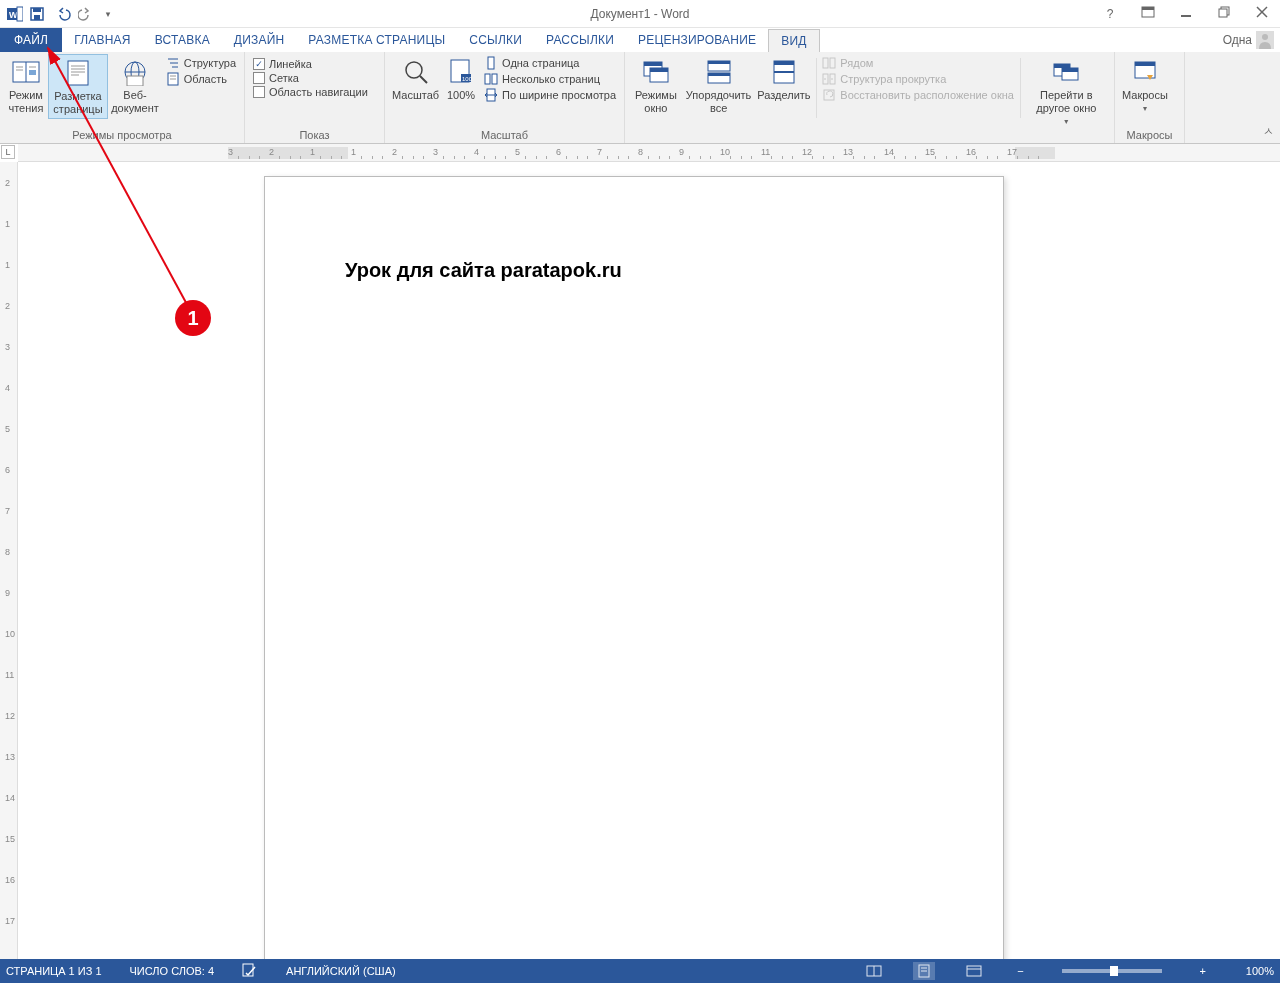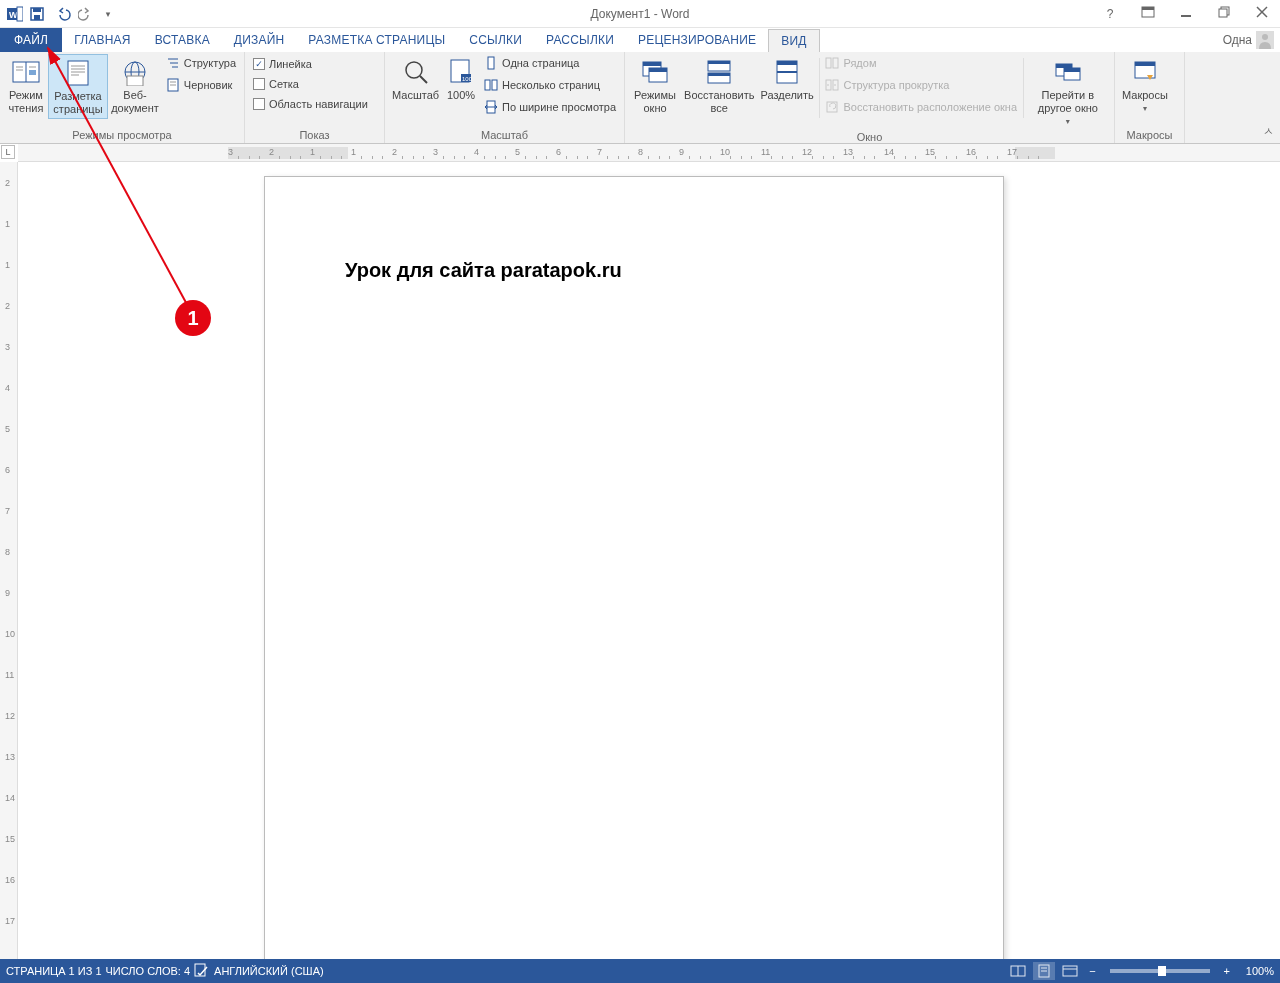--- a/index.html
+++ b/index.html
@@ -23,21 +23,21 @@
 .avatar { width: 18px; height: 18px; background: #ddd; display: inline-block; }
 
 
 .ribbon { height: 92px; background: #f1f1f1; border-bottom: 1px solid #c6c6c6; display: flex; position: relative; }
 .group { border-right: 1px solid #ddd; display: flex; flex-direction: column; padding: 2px 4px 0 4px; }
 .group-body { display: flex; align-items: flex-start; flex: 1; }
 .group-label { text-align: center; font-size: 11px; color: #666; padding: 1px 0 2px 0; }
 .big-btn { display: flex; flex-direction: column; align-items: center; text-align: center; padding: 2px 3px; font-size: 11px; line-height: 13px; cursor: pointer; }
 .big-btn .ico { width: 32px; height: 32px; display: flex; align-items: center; justify-content: center; color: #2b579a; margin-bottom: 1px; }
 .big-btn.highlight { background: #cde6f7; border: 1px solid #92c0e0; }
-.small-list { display: flex; flex-direction: column; gap: 8px; padding: 2px 4px; font-size: 11px; }
+.small-list { display: flex; flex-direction: column; gap: 2px; padding: 2px 4px; font-size: 11px; }
 .small-item { display: flex; align-items: center; gap: 4px; cursor: pointer; white-space: nowrap; }
 .small-item .ico-s { width: 14px; height: 14px; display: flex; align-items: center; justify-content: center; color: #2b579a; }
 .chk { width: 12px; height: 12px; border: 1px solid #888; display: inline-flex; align-items: center; justify-content: center; font-size: 9px; color: #2b579a; background: #fff; }
 .disabled { color: #b0b0b0; }
 .disabled .ico-s svg { opacity: 0.4; }
 .ribbon-collapse { position: absolute; right: 6px; bottom: 4px; font-size: 11px; color: #666; cursor: pointer; }
 
 
 .workspace { position: absolute; top: 144px; left: 0; right: 0; bottom: 24px; background: #fff; }
 .ruler-h { position: absolute; top: 0; left: 18px; right: 0; height: 18px; background: #f5f5f5; border-bottom: 1px solid #ddd; }
@@ -50,21 +50,21 @@
 .ruler-v-track { position: absolute; top: 16px; left: 3px; width: 12px; bottom: 0; }
 .ruler-v-num { position: absolute; font-size: 9px; color: #888; left: 2px; }
 .page { position: absolute; left: 264px; top: 32px; width: 740px; height: 1000px; background: #fff; border: 1px solid #bbb; box-shadow: 2px 2px 6px rgba(0,0,0,0.15); }
 .page-text { position: absolute; left: 80px; top: 82px; font-size: 20px; font-weight: bold; color: #000; font-family: Arial, sans-serif; }
 
 
 .annot-svg { position: absolute; top: 0; left: 0; pointer-events: none; z-index: 50; }
 .annot-circle { position: absolute; width: 36px; height: 36px; border-radius: 50%; background: #e30613; color: #fff; display: flex; align-items: center; justify-content: center; font-size: 20px; font-weight: bold; z-index: 51; }
 
 
-.statusbar { position: absolute; left: 0; right: 0; bottom: 0; height: 24px; background: #2b579a; color: #fff; display: flex; align-items: center; font-size: 11px; padding: 0 6px; gap: 4px; }
+.statusbar { position: absolute; left: 0; right: 0; bottom: 0; height: 24px; background: #2b579a; color: #fff; display: flex; align-items: center; font-size: 11px; padding: 0 6px; gap: 28px; }
 .statusbar .spacer { flex: 1; }
 .view-btn { width: 22px; height: 18px; display: flex; align-items: center; justify-content: center; opacity: 0.85; cursor: pointer; }
 .view-btn.active { background: rgba(255,255,255,0.25); }
 .zoom-slider { width: 100px; height: 4px; background: rgba(255,255,255,0.5); position: relative; margin: 0 6px; }
 .zoom-thumb { position: absolute; left: 48px; top: -3px; width: 8px; height: 10px; background: #fff; }
 .zoom-btn { cursor: pointer; padding: 0 4px; }
 </style>
 </head>
 <body>
 
@@ -201,21 +201,21 @@
           <span>Структура</span>
         </div>
         <div class="small-item">
           <span class="ico-s">
               <svg width="14" height="14">
                 <rect x="2" y="1" width="10" height="12" fill="#fff" stroke="#2b579a"></rect>
                 <line x1="4" y1="4" x2="10" y2="4" stroke="#999"></line>
                 <line x1="4" y1="7" x2="10" y2="7" stroke="#999"></line>
               </svg>
             </span>
-          <span>Черновик</span>
+          <span>Область</span>
         </div>
       </div>
     </div>
     <div class="group-label">Режимы просмотра</div>
   </div>
 
   <div class="group" style="width:140px">
     <div class="group-body">
       <div class="small-list" style="padding-top:4px">
         <div class="small-item">
@@ -304,21 +304,21 @@
       </div>
       <div class="big-btn">
         <span class="ico">
             <svg width="28" height="28">
               <rect x="3" y="3" width="22" height="10" fill="#fff" stroke="#2b579a"></rect>
               <rect x="3" y="3" width="22" height="3" fill="#2b579a"></rect>
               <rect x="3" y="15" width="22" height="10" fill="#fff" stroke="#2b579a"></rect>
               <rect x="3" y="15" width="22" height="3" fill="#2b579a"></rect>
             </svg>
           </span>
-        <span>Восстановить все</span>
+        <span>Упорядочить все</span>
       </div>
       <div class="big-btn">
         <span class="ico">
             <svg width="28" height="28">
               <rect x="4" y="3" width="20" height="22" fill="#fff" stroke="#2b579a"></rect>
               <rect x="4" y="3" width="20" height="4" fill="#2b579a"></rect>
               <line x1="4" y1="14" x2="24" y2="14" stroke="#2b579a" stroke-width="2"></line>
             </svg>
           </span>
         <span>Разделить</span>
@@ -361,21 +361,20 @@
               <rect x="2" y="6" width="16" height="12" fill="#fff" stroke="#2b579a"></rect>
               <rect x="2" y="6" width="16" height="4" fill="#2b579a"></rect>
               <rect x="10" y="10" width="16" height="12" fill="#fff" stroke="#2b579a"></rect>
               <rect x="10" y="10" width="16" height="4" fill="#2b579a"></rect>
             </svg>
           </span>
         <span>Перейти в другое окно</span>
         <span style="font-size:8px;color:#666;">▾</span>
       </div>
     </div>
-    <div class="group-label">Окно</div>
   </div>
 
   <div class="group" style="width:70px">
     <div class="group-body">
       <div class="big-btn">
         <span class="ico">
             <svg width="28" height="28">
               <rect x="4" y="4" width="20" height="16" fill="#fff" stroke="#2b579a"></rect>
               <rect x="4" y="4" width="20" height="4" fill="#2b579a"></rect>
               <path d="M16 17 L22 17 L19 22 Z" fill="#e8a33d"></path>

